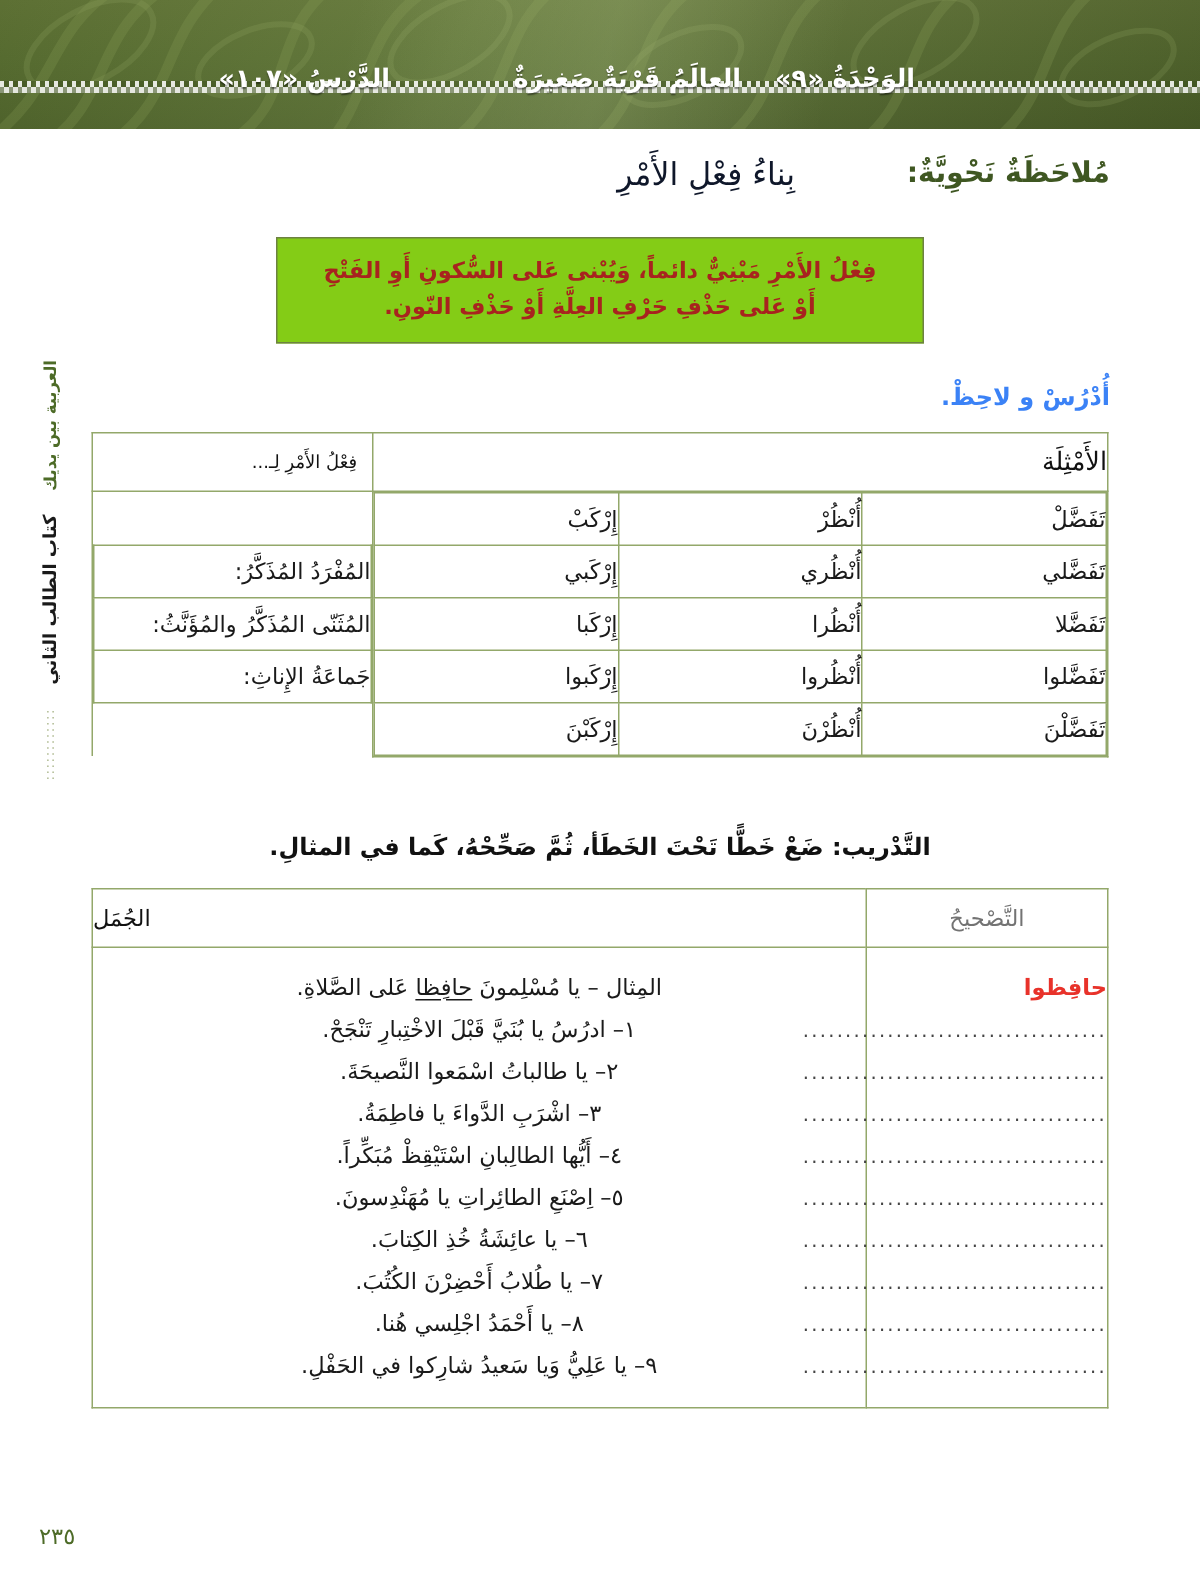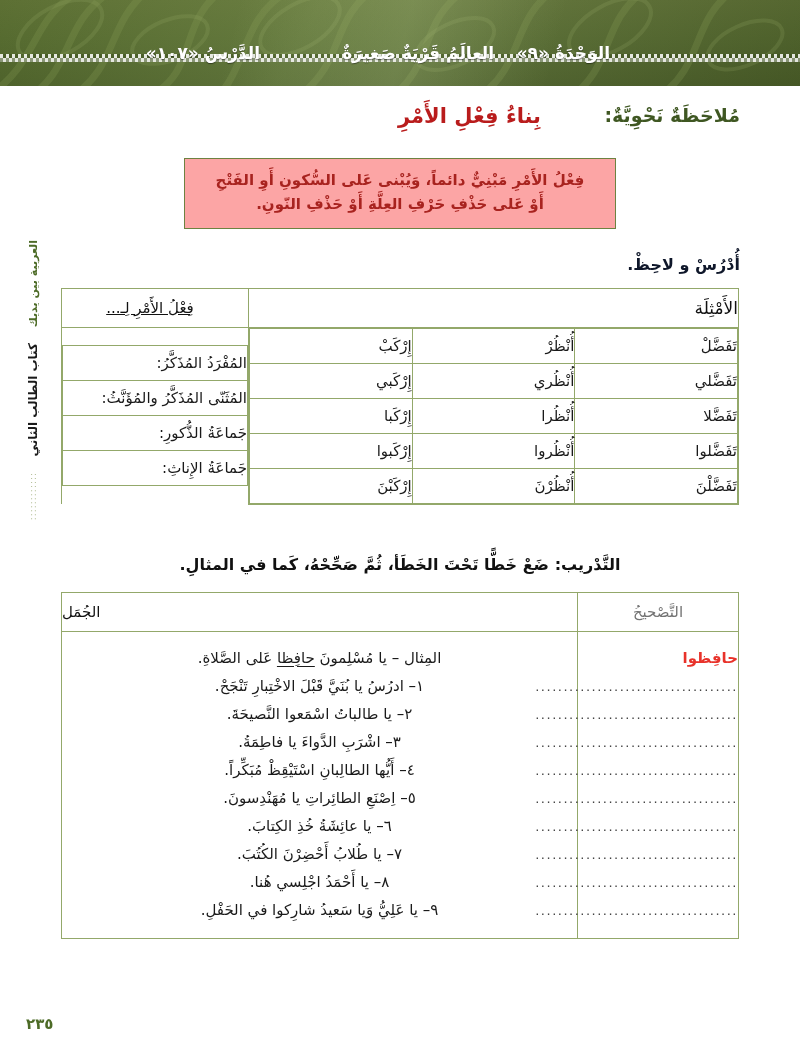--- a/index.html
+++ b/index.html
@@ -142,77 +142,76 @@
     position: absolute;
     right: 60px;
     top: 0;
     font-size: 19px;
     font-weight: bold;
     color: #3f5722;
     white-space: nowrap;
   }
   .note-subject {
     position: absolute;
-    right: 259px;
+    right: 270px;
     top: 0;
     font-size: 21px;
-    font-weight: bold;
-    color: #b91c1c;
+    font-weight: normal;
+    color: #0f172a;
     white-space: nowrap;
   }
 
   .rule-box {
     margin: 18px auto 0 auto;
     width: 432px;
     border: 1.5px solid #6d8241;
-    background: #fca5a5;
+    background: #84cc16;
     padding: 9px 14px 11px 14px;
     box-sizing: border-box;
   }
   .rule-line {
     color: #a8231f;
     font-size: 15px;
     font-weight: bold;
     text-align: center;
     line-height: 1.62;
     white-space: nowrap;
   }
 
   .study-line {
     margin-top: 26px;
     padding-right: 60px;
     font-size: 16px;
     font-weight: bold;
-    color: #0f172a;
+    color: #3b82f6;
   }
 
   
   .tbl1-wrap {
     margin: 14px auto 0 auto;
     width: 678px;
   }
   table.grid {
     border-collapse: collapse;
     width: 100%;
     table-layout: fixed;
   }
   table.grid td, table.grid th {
     border: 1px solid #93a86a;
     padding: 0;
     font-weight: normal;
   }
   .t1-head-cat {
     width: 176px;
     height: 38px;
-    text-align: center;
+    text-align: right;
     padding-right: 10px !important;
-    font-size: 15px;
+    font-size: 12px;
     font-weight: bold;
     color: #111;
-    text-decoration: underline;
   }
   .t1-head-ex {
     height: 38px;
     text-align: right;
     font-size: 17px;
     font-weight: bold;
     color: #111;
   }
   .t1-ex-group {
     border-right: 1px solid #93a86a !important;
@@ -306,21 +305,21 @@
     color: #444;
     letter-spacing: 1.5px;
     font-size: 13px;
   }
 
   .page-number {
     position: absolute;
     left: 26px;
     bottom: 18px;
     font-size: 15px;
-    font-weight: bold;
+    font-weight: normal;
     color: #4d6b27;
     direction: rtl;
   }
 </style>
 </head>
 <body>
 
 <div class="header-band">
   <svg class="hdr-swirls" viewBox="0 0 800 86" preserveAspectRatio="none">
     <g fill="none" stroke="#8fa45c" stroke-width="7" opacity="0.42">
@@ -417,23 +416,20 @@
           <td class="t1-catcol" style="width:176px;">
             <table class="inner-cat">
               <tbody>
                 <tr>
                     <td>المُفْرَدُ المُذَكَّرُ:</td>
                   </tr>
                 <tr>
                     <td>المُثَنّى المُذَكَّرُ والمُؤَنَّثُ:</td>
                   </tr>
                 <tr>
-                    <td>جَماعَةُ الذُّكورِ:</td>
-                  </tr>
-                <tr>
                     <td>جَماعَةُ الإِناثِ:</td>
                   </tr>
               </tbody>
             </table>
           </td>
         </tr>
       </tbody>
     </table>
   </div>
 

